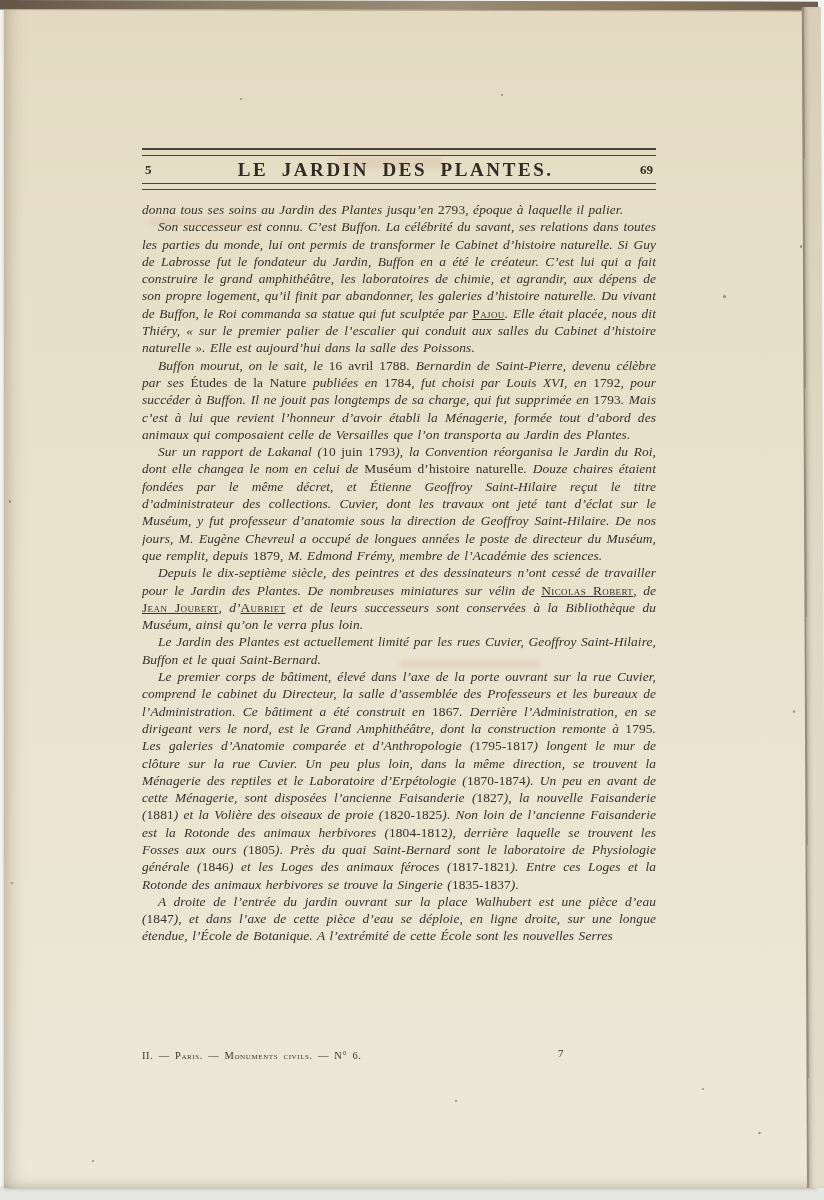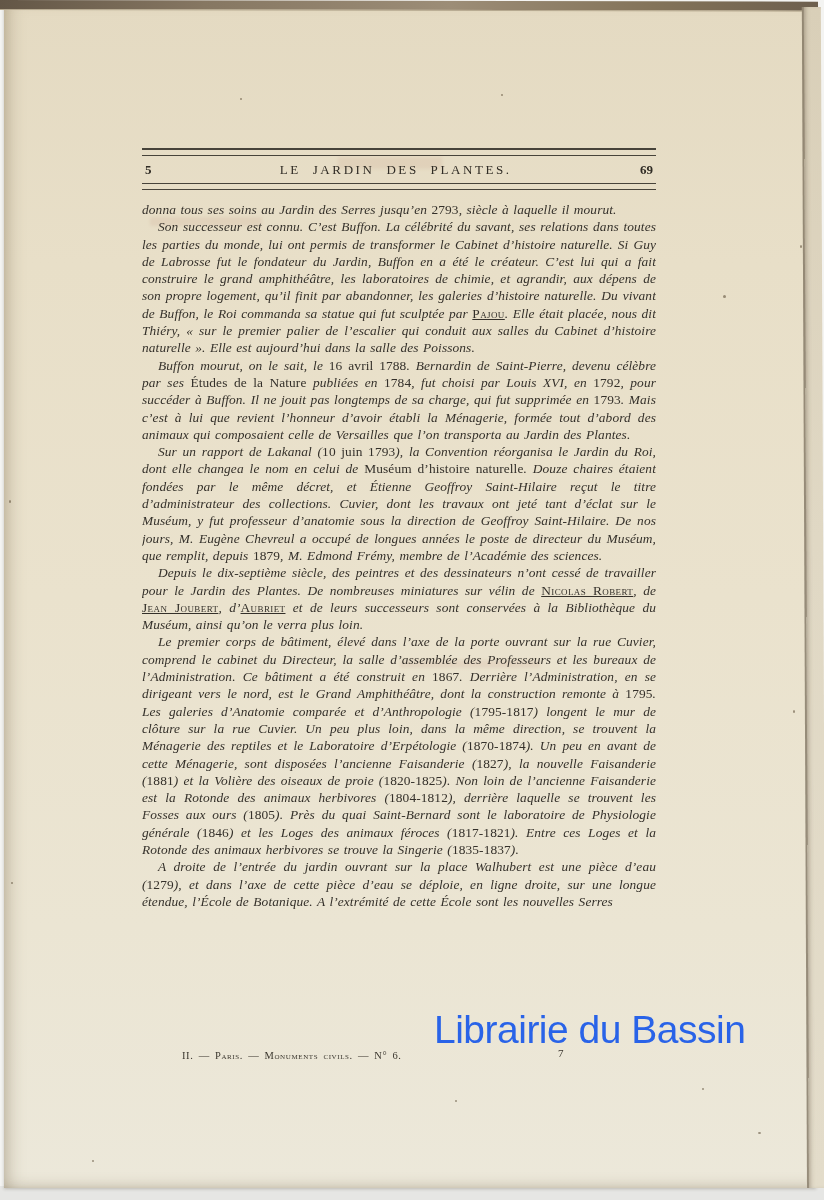--- a/index.html
+++ b/index.html
@@ -53,42 +53,42 @@
     color: #33302a;
   }
   .rule-double-top { height: 5px; border-top: 2px solid #47433a; border-bottom: 1px solid #47433a; }
   .rule-double-bottom { height: 5px; border-top: 1px solid #47433a; border-bottom: 1px solid #47433a; }
   .header-row {
     display: flex; justify-content: space-between; align-items: center;
     height: 27px; padding: 0 3px;
   }
   .header-num { font-size: 13px; font-weight: bold; color: #302c25; }
   .header-title {
-    font-size: 13px; font-weight: normal; letter-spacing: 2.6px;
+    font-size: 19px; font-weight: bold; letter-spacing: 2.6px;
     word-spacing: 6px; color: #302c25;
   }
   .body-text {
     margin-top: 11px;
     font-style: italic;
     font-size: 13.4px;
     line-height: 17.3px;
     text-align: justify;
     letter-spacing: 0.1px;
     word-spacing: 1px;
     max-height: 856px;
     overflow: hidden;
     color: #34302a;
   }
   .para { margin: 0; text-indent: 16px; }
   .para.noindent { text-indent: 0; }
   .seg-r  { font-style: normal; }
   .seg-sc { font-style: normal; font-variant: small-caps; letter-spacing: 0.4px; text-decoration: underline; }
   .footer { position: absolute; left: 0; top: 897px; width: 100%; }
   .signature {
-    margin-left: 40px; font-size: 10.5px; font-variant: small-caps;
+    font-size: 10.5px; font-variant: small-caps;
     letter-spacing: 0.6px; word-spacing: 2px; color: #3a362e;
   }
   .sheet-number {
     position: absolute; left: 416px; top: 2px; font-size: 11px; color: #3a362e;
   }
   
   .watermark {
     position: absolute; left: 434px; top: 1008px;
     font-family: "Liberation Sans", "DejaVu Sans", sans-serif;
     font-size: 39px; font-weight: 400; letter-spacing: -0.5px;
@@ -132,31 +132,31 @@
 
     <div class="header-row">
       <span class="header-num">5</span>
       <span class="header-title">LE JARDIN DES PLANTES.</span>
       <span class="header-num">69</span>
     </div>
 
     <div class="rule-double-bottom"></div>
 
     <div class="body-text">
-        <p class="para noindent"><span>donna tous ses soins au Jardin des Serres jusqu’en </span><span class="seg-r">2793</span><span>, siècle à laquelle il mourut.</span></p>
+        <p class="para noindent"><span>donna tous ses soins au Jardin des Plantes jusqu’en </span><span class="seg-r">2793</span><span>, époque à laquelle il palier.</span></p>
         <p class="para"><span>Son successeur est connu. C’est Buffon. La célébrité du savant, ses relations dans toutes les parties du monde, lui ont permis de transformer le Cabinet d’histoire naturelle. Si Guy de Labrosse fut le fondateur du Jardin, Buffon en a été le créateur. C’est lui qui a fait construire le grand amphithéâtre, les laboratoires de chimie, et agrandir, aux dépens de son propre logement, qu’il finit par abandonner, les galeries d’histoire naturelle. Du vivant de Buffon, le Roi commanda sa statue qui fut sculptée par </span><span class="seg-sc">Pajou</span><span>. Elle était placée, nous dit Thiéry, « sur le premier palier de l’escalier qui conduit aux salles du Cabinet d’histoire naturelle ». Elle est aujourd’hui dans la salle des Poissons.</span></p>
         <p class="para"><span>Buffon mourut, on le sait, le </span><span class="seg-r">16 avril 1788</span><span>. Bernardin de Saint-Pierre, devenu célèbre par ses </span><span class="seg-r">Études de la Nature</span><span> publiées en </span><span class="seg-r">1784</span><span>, fut choisi par Louis XVI, en </span><span class="seg-r">1792</span><span>, pour succéder à Buffon. Il ne jouit pas longtemps de sa charge, qui fut supprimée en </span><span class="seg-r">1793</span><span>. Mais c’est à lui que revient l’honneur d’avoir établi la Ménagerie, formée tout d’abord des animaux qui composaient celle de Versailles que l’on transporta au Jardin des Plantes.</span></p>
         <p class="para"><span>Sur un rapport de Lakanal (</span><span class="seg-r">10 juin 1793</span><span>), la Convention réorganisa le Jardin du Roi, dont elle changea le nom en celui de </span><span class="seg-r">Muséum d’histoire naturelle</span><span>. Douze chaires étaient fondées par le même décret, et Étienne Geoffroy Saint-Hilaire reçut le titre d’administrateur des collections. Cuvier, dont les travaux ont jeté tant d’éclat sur le Muséum, y fut professeur d’anatomie sous la direction de Geoffroy Saint-Hilaire. De nos jours, M. Eugène Chevreul a occupé de longues années le poste de directeur du Muséum, que remplit, depuis </span><span class="seg-r">1879</span><span>, M. Edmond Frémy, membre de l’Académie des sciences.</span></p>
         <p class="para"><span>Depuis le dix-septième siècle, des peintres et des dessinateurs n’ont cessé de travailler pour le Jardin des Plantes. De nombreuses miniatures sur vélin de </span><span class="seg-sc">Nicolas Robert</span><span>, de </span><span class="seg-sc">Jean Joubert</span><span>, d’</span><span class="seg-sc">Aubriet</span><span> et de leurs successeurs sont conservées à la Bibliothèque du Muséum, ainsi qu’on le verra plus loin.</span></p>
+        <p class="para"><span>Le Jardin des Plantes est actuellement limité par les rues Cuvier, Geoffroy Saint-Hilaire, Buffon et le quai Saint-Bernard.</span></p>
         <p class="para"><span>Le premier corps de bâtiment, élevé dans l’axe de la porte ouvrant sur la rue Cuvier, comprend le cabinet du Directeur, la salle d’assemblée des Professeurs et les bureaux de l’Administration. Ce bâtiment a été construit en </span><span class="seg-r">1867</span><span>. Derrière l’Administration, en se dirigeant vers le nord, est le Grand Amphithéâtre, dont la construction remonte à </span><span class="seg-r">1795</span><span>. Les galeries d’Anatomie comparée et d’Anthropologie (</span><span class="seg-r">1795-1817</span><span>) longent le mur de clôture sur la rue Cuvier. Un peu plus loin, dans la même direction, se trouvent la Ménagerie des reptiles et le Laboratoire d’Erpétologie (</span><span class="seg-r">1870-1874</span><span>). Un peu en avant de cette Ménagerie, sont disposées l’ancienne Faisanderie (</span><span class="seg-r">1827</span><span>), la nouvelle Faisanderie (</span><span class="seg-r">1881</span><span>) et la Volière des oiseaux de proie (</span><span class="seg-r">1820-1825</span><span>). Non loin de l’ancienne Faisanderie est la Rotonde des animaux herbivores (</span><span class="seg-r">1804-1812</span><span>), derrière laquelle se trouvent les Fosses aux ours (</span><span class="seg-r">1805</span><span>). Près du quai Saint-Bernard sont le laboratoire de Physiologie générale (</span><span class="seg-r">1846</span><span>) et les Loges des animaux féroces (</span><span class="seg-r">1817-1821</span><span>). Entre ces Loges et la Rotonde des animaux herbivores se trouve la Singerie (</span><span class="seg-r">1835-1837</span><span>).</span></p>
-        <p class="para"><span>A droite de l’entrée du jardin ouvrant sur la place Walhubert est une pièce d’eau (</span><span class="seg-r">1279</span><span>), et dans l’axe de cette pièce d’eau se déploie, en ligne droite, sur une longue étendue, l’École de Botanique. A l’extrémité de cette École sont les nouvelles Serres</span></p>
+        <p class="para"><span>A droite de l’entrée du jardin ouvrant sur la place Walhubert est une pièce d’eau (</span><span class="seg-r">1847</span><span>), et dans l’axe de cette pièce d’eau se déploie, en ligne droite, sur une longue étendue, l’École de Botanique. A l’extrémité de cette École sont les nouvelles Serres</span></p>
       </div>
 
     <div class="footer">
       <span class="signature">II. — Paris. — Monuments civils. — N° 6.</span>
       <span class="sheet-number">7</span>
     </div>
 
   </div>
 
-  <div class="watermark" style="color: rgb(41, 99, 232);">Librairie du Bassin</div>
 
 </div>
 
 </body></html>

